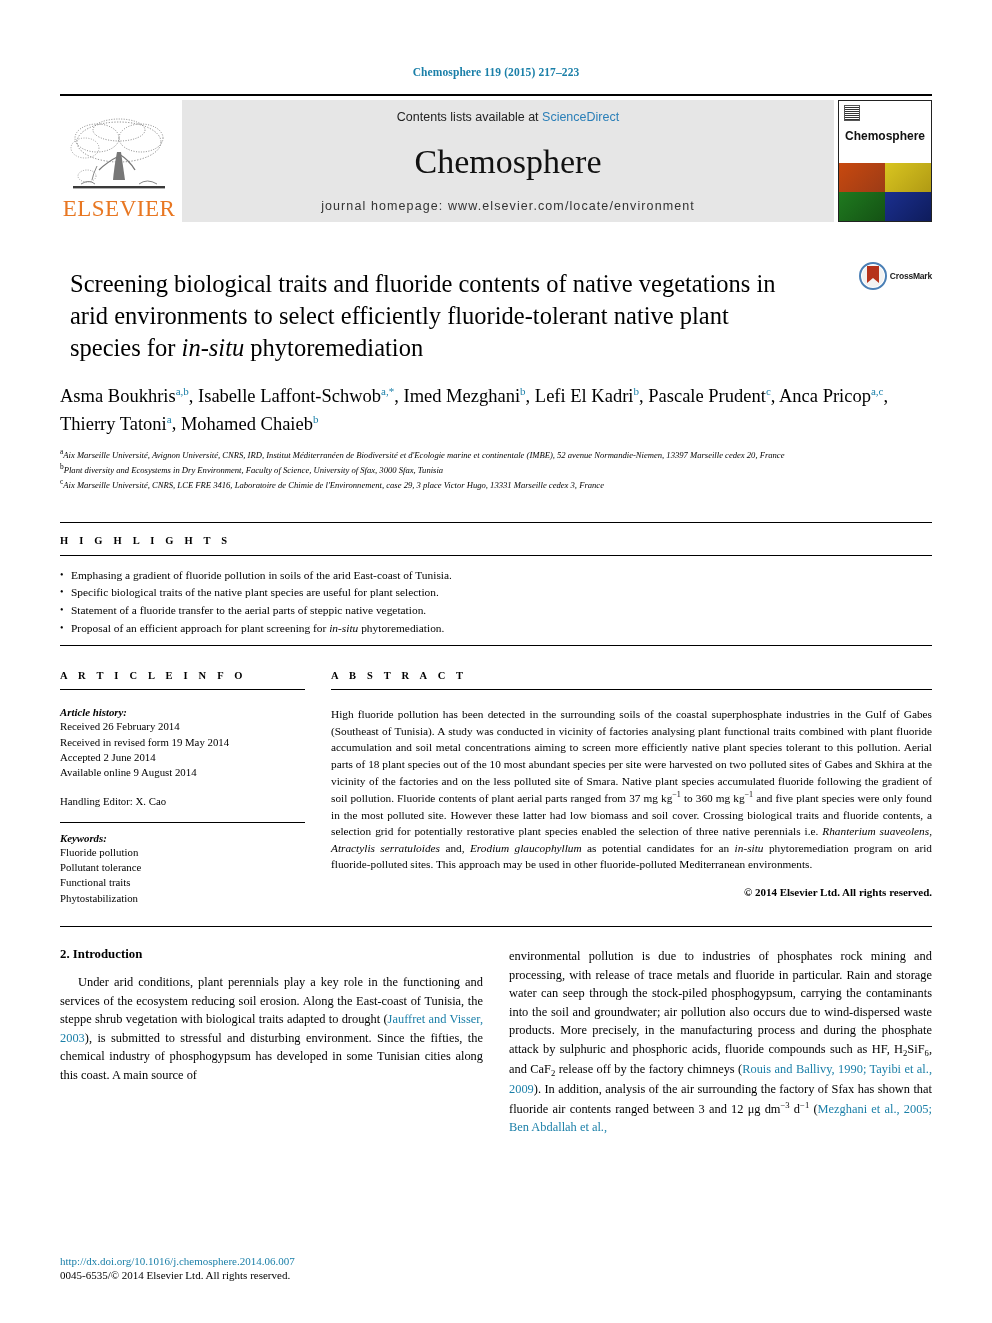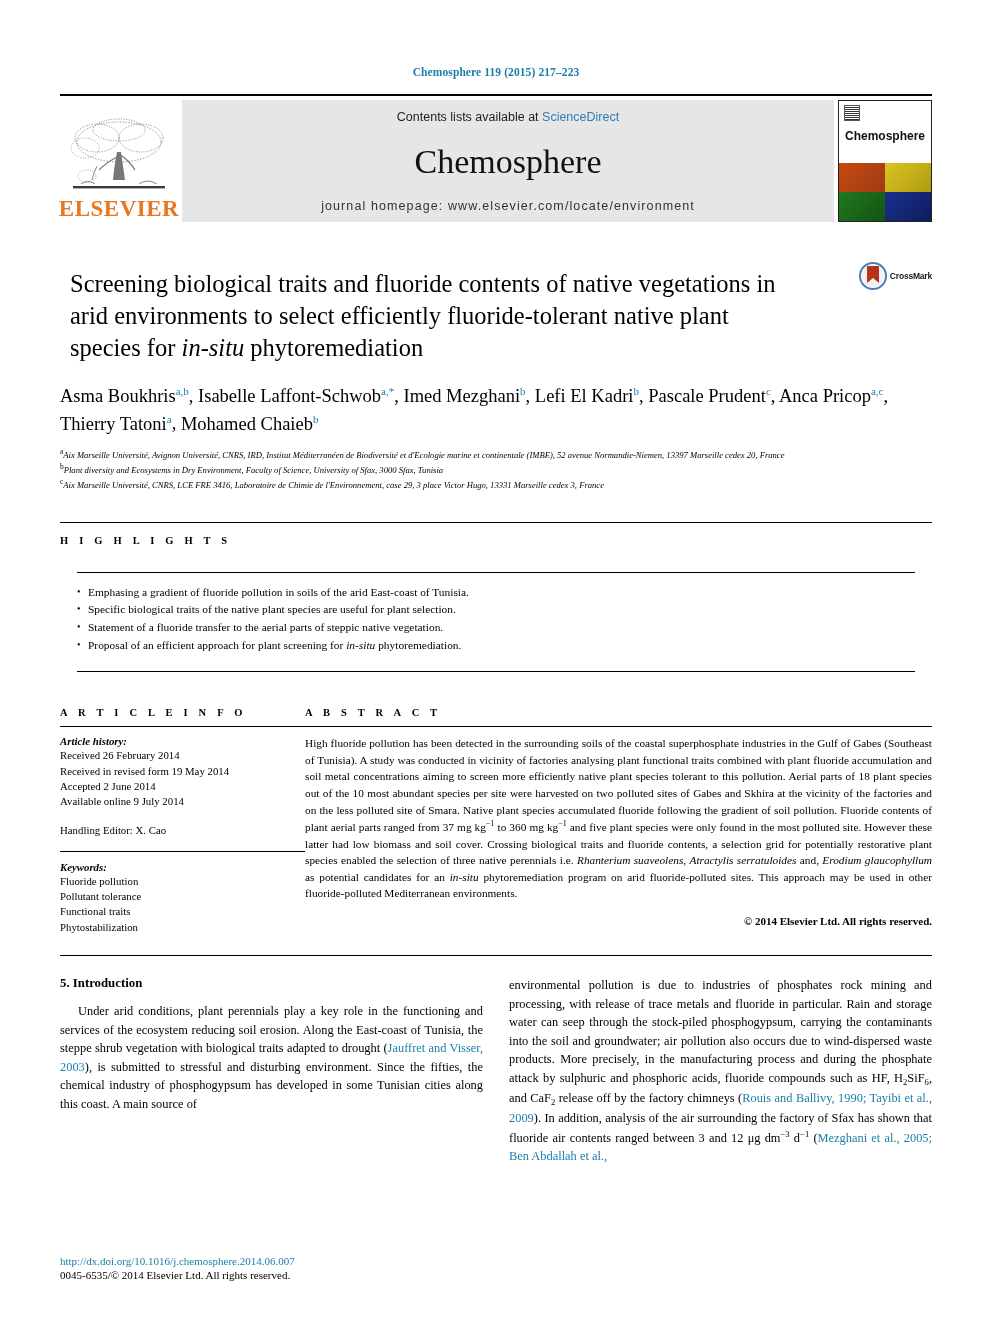--- a/index.html
+++ b/index.html
@@ -42,21 +42,20 @@
     height: 122px;
   }
   .elsevier-logo {
     width: 118px;
     flex: 0 0 118px;
     display: flex;
     flex-direction: column;
     align-items: center;
     justify-content: flex-end;
     padding-bottom: 2px;
-    font-weight: bold;
   }
   .tree-svg { display:block; }
   .elsevier-word {
     font-family: "Liberation Serif", serif;
     color: #E87722;
     font-size: 23px;
     letter-spacing: 0.5px;
     line-height: 1;
     margin-top: 1px;
   }
@@ -189,49 +188,50 @@
     color: #000;
   }
 
   
   .highlights-wrap { margin: 30px 60px 0 60px; }
   .highlights-wrap .top-rule { border-top: 1px solid #000; }
   .hl-head { padding: 12px 0 9px 0; }
   .hl-list {
     border-top: 1.6px solid #000;
     border-bottom: 1.6px solid #000;
-    padding: 11px 0 17px 0;
-    margin: 17px;
+    padding: 11px 0 8px 0;
+    margin: 0;
     list-style: none;
   }
   .hl-list li {
     font-size: 11.4px;
     line-height: 1.55;
     padding-left: 11px;
     position: relative;
     color: #000;
   }
   .hl-list li::before {
     content: "\2022";
     position: absolute;
     left: 0; top: 0;
     font-size: 10px;
   }
   .hl-list li i { font-style: italic; }
 
   
   .info-abstract {
-    margin: 35px 60px 0 60px;
-    display: flex;
+    margin: 24px 60px 0 60px;
+    display: flex;
+    gap: 26px;
   }
   .col-info { width: 245px; flex: 0 0 245px; }
   .col-abstract { flex: 1 1 auto; }
 
   .ia-head { padding-bottom: 8px; }
-  .ia-body-rule { border-top: 1.3px solid #000; padding-top: 8px; }
+  .ia-body-rule { border-top: 1.3px solid #000; padding-top: 16px; }
 
   .info-subhead {
     font-style: italic;
     font-weight: bold;
     font-size: 10.8px;
     margin-bottom: 1px;
   }
   .info-line { font-size: 10.8px; line-height: 1.42; }
   .info-gap { height: 13px; }
   .info-divider {
@@ -398,21 +398,21 @@
 
   <div class="info-abstract">
 
     <div class="col-info">
       <div class="ia-head section-head">A R T I C L E    I N F O</div>
       <div class="ia-body-rule">
         <div class="info-subhead">Article history:</div>
         <div class="info-line">Received 26 February 2014</div>
         <div class="info-line">Received in revised form 19 May 2014</div>
         <div class="info-line">Accepted 2 June 2014</div>
-        <div class="info-line">Available online 9 July 2014</div>
+        <div class="info-line">Available online 9 August 2014</div>
         <div class="info-gap"></div>
         <div class="info-line">Handling Editor: X. Cao</div>
         <div class="info-divider"></div>
         <div class="info-subhead">Keywords:</div>
         <div class="info-line">Fluoride pollution</div>
         <div class="info-line">Pollutant tolerance</div>
         <div class="info-line">Functional traits</div>
         <div class="info-line">Phytostabilization</div>
       </div>
     </div>
@@ -423,21 +423,21 @@
         <div class="abstract-text"><span>High fluoride pollution has been detected in the surrounding soils of the coastal superphosphate industries in the Gulf of Gabes (Southeast of Tunisia). A study was conducted in vicinity of factories analysing plant functional traits combined with plant fluoride accumulation and soil metal concentrations aiming to screen more efficiently native plant species tolerant to this pollution. Aerial parts of 18 plant species out of the 10 most abundant species per site were harvested on two polluted sites of Gabes and Skhira at the vicinity of the factories and on the less polluted site of Smara. Native plant species accumulated fluoride following the gradient of soil pollution. Fluoride contents of plant aerial parts ranged from 37 mg kg</span><sup>−1</sup><span> to 360 mg kg</span><sup>−1</sup><span> and five plant species were only found in the most polluted site. However these latter had low biomass and soil cover. Crossing biological traits and fluoride contents, a selection grid for potentially restorative plant species enabled the selection of three native perennials i.e. </span><i>Rhanterium suaveolens</i><span>, </span><i>Atractylis serratuloides</i><span> and, </span><i>Erodium glaucophyllum</i><span> as potential candidates for an </span><i>in-situ</i><span> phytoremediation program on arid fluoride-polluted sites. This approach may be used in other fluoride-polluted Mediterranean environments.</span></div>
         <div class="copyright">© 2014 Elsevier Ltd. All rights reserved.</div>
       </div>
     </div>
   </div>
 
   <div class="body-rule"></div>
 
   <div class="body-cols">
     <div class="bcol">
-      <h2 class="sec-title">5. Introduction</h2>
+      <h2 class="sec-title">2. Introduction</h2>
       <p class="para"><span>Under arid conditions, plant perennials play a key role in the functioning and services of the ecosystem reducing soil erosion. Along the East-coast of Tunisia, the steppe shrub vegetation with biological traits adapted to drought (</span><span class="lnk">Jauffret and Visser, 2003</span><span>), is submitted to stressful and disturbing environment. Since the fifties, the chemical industry of phosphogypsum has developed in some Tunisian cities along this coast. A main source of</span></p>
     </div>
 
     <div class="bcol">
       <p class="para noindent"><span>environmental pollution is due to industries of phosphates rock mining and processing, with release of trace metals and fluoride in particular. Rain and storage water can seep through the stock-piled phosphogypsum, carrying the contaminants into the soil and groundwater; air pollution also occurs due to wind-dispersed waste products. More precisely, in the manufacturing process and during the phosphate attack by sulphuric and phosphoric acids, fluoride compounds such as HF, H</span><sub>2</sub><span>SiF</span><sub>6</sub><span>, and CaF</span><sub>2</sub><span> release off by the factory chimneys (</span><span class="lnk">Rouis and Ballivy, 1990; Tayibi et al., 2009</span><span>). In addition, analysis of the air surrounding the factory of Sfax has shown that fluoride air contents ranged between 3 and 12 μg dm</span><sup>−3</sup><span> d</span><sup>−1</sup><span> (</span><span class="lnk">Mezghani et al., 2005; Ben Abdallah et al.,</span></p>
     </div>
   </div>
 
 
   <div class="doi-block">

